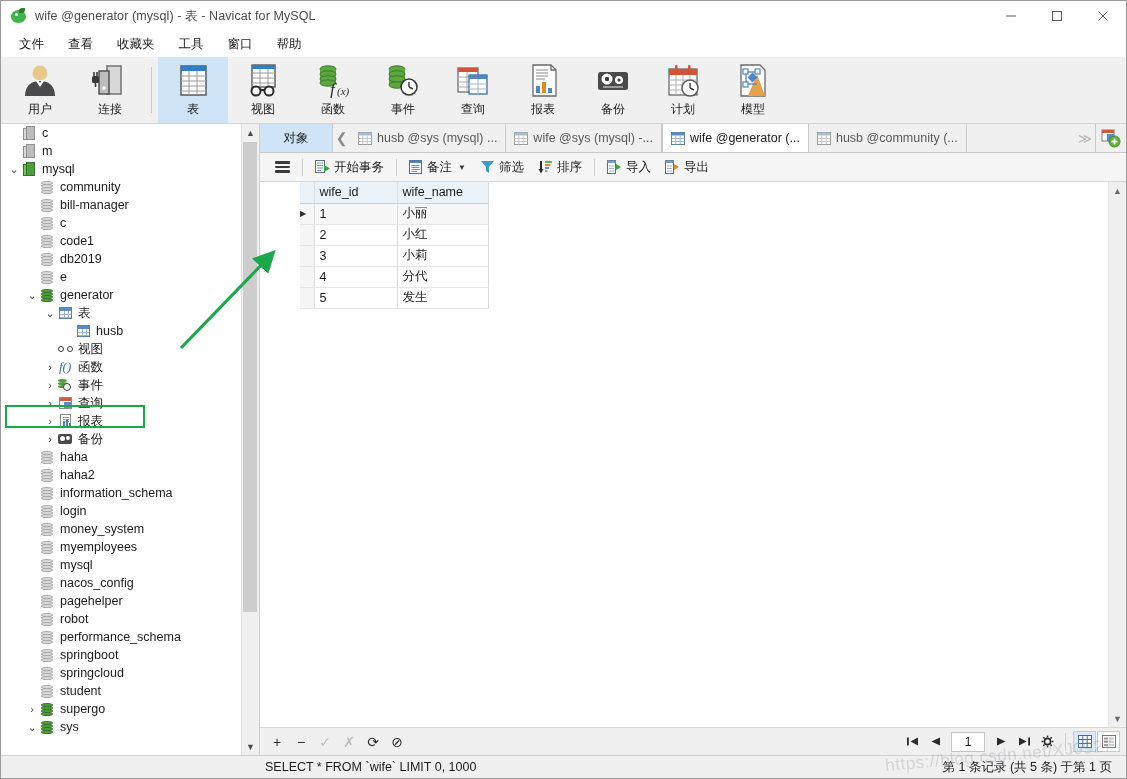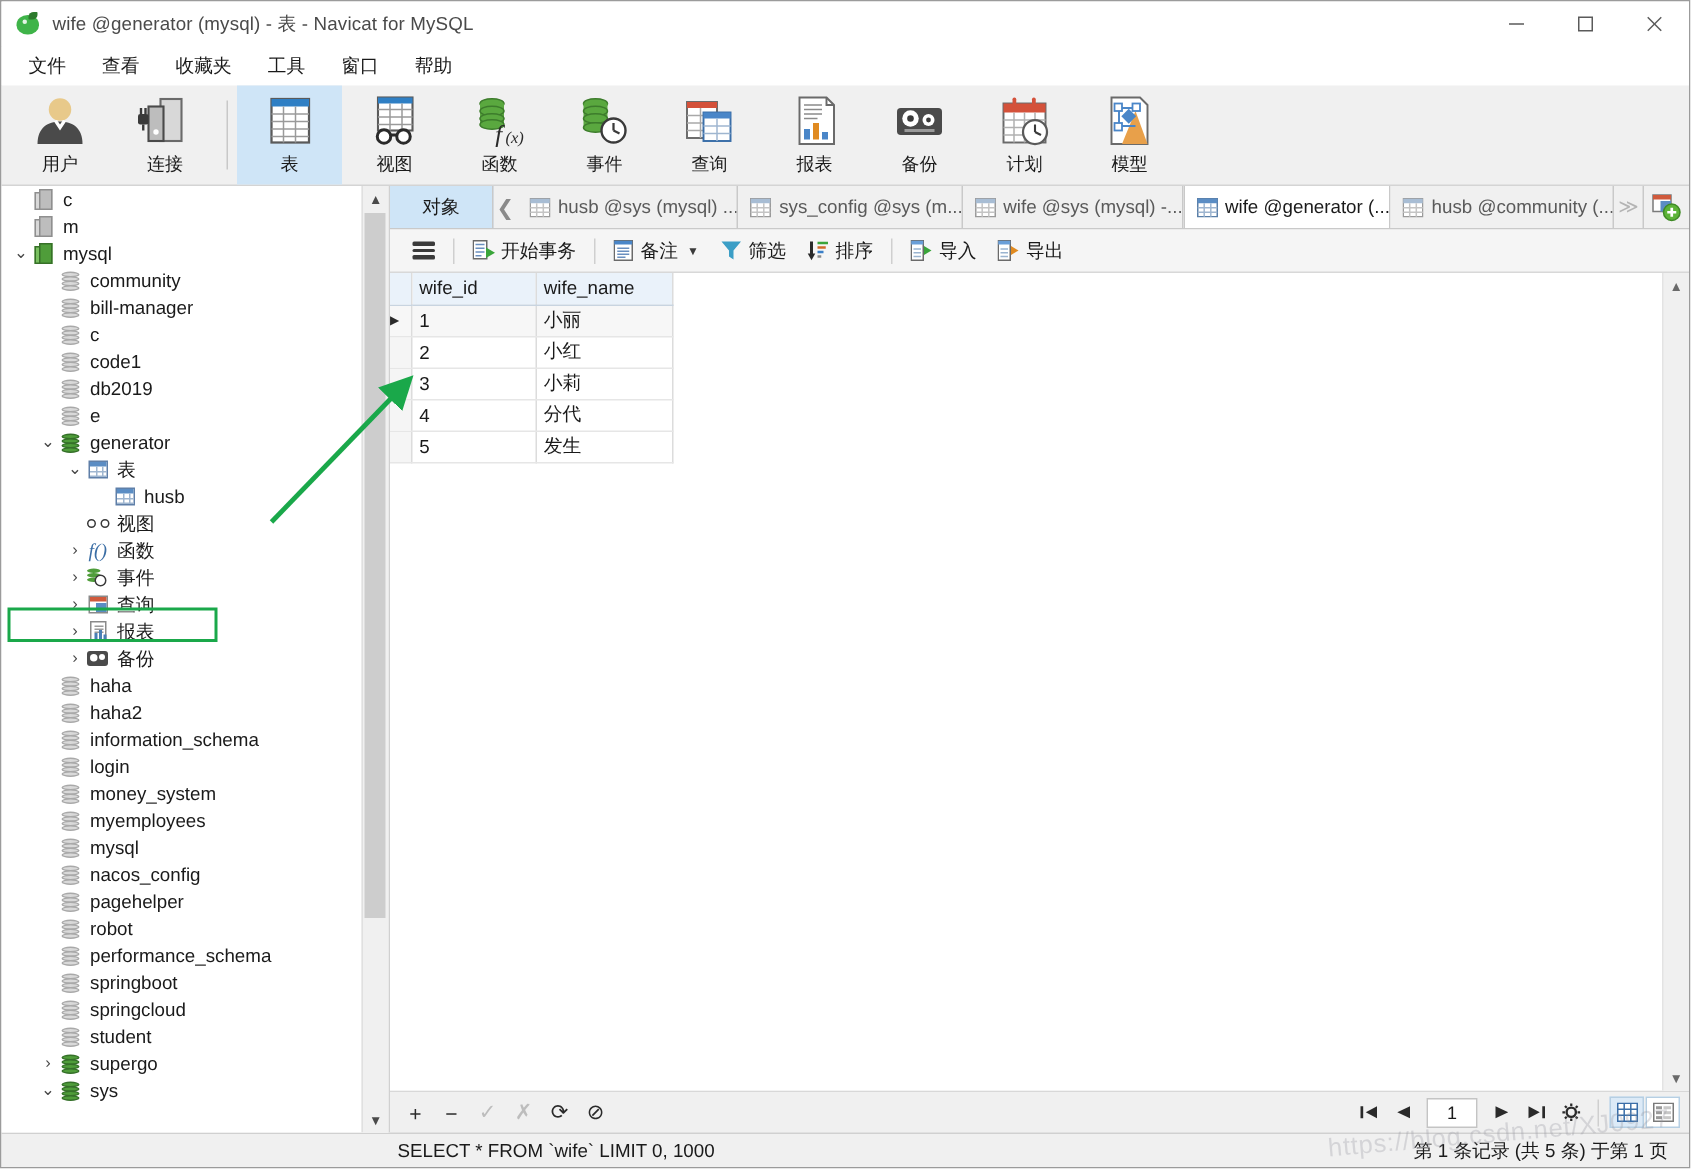--- a/index.html
+++ b/index.html
@@ -227,21 +227,21 @@
   }
   .act {
     display:flex; align-items:center; gap:4px;
     padding: 2px 7px; font-size:12.5px; color:#1a1a1a; white-space:nowrap;
   }
   .act-sep { width:1px; height:17px; background:#cfcfcf; margin:0 5px; }
   .hamburger { display:flex; flex-direction:column; gap:2px; width:15px; }
   .hamburger i { height:2.4px; background:#3a3a3a; border-radius:1px; }
 
   
-  .gridarea { flex:1 1 auto; display:flex; min-height:0; position:relative; background:#ffffff; }
+  .gridarea { flex:1 1 auto; display:flex; min-height:0; position:relative; background:#ffffff;margin-left:40px; }
   .gridwrap { flex:1 1 auto; overflow:hidden; position:relative; }
   table.dgrid { border-collapse:collapse; table-layout:fixed; }
   table.dgrid th, table.dgrid td {
     border-right:1px solid #dcdcdc; border-bottom:1px solid #e6e6e6;
     font-size:12.5px; font-weight:normal; height:21px; padding:0 5px;
     text-align:left; box-sizing:border-box; overflow:hidden; white-space:nowrap;
   }
   table.dgrid th {
     background:#eaf2fa; border-bottom:1px solid #c8d4e0; color:#1a1a1a;
   }
@@ -985,33 +985,20 @@
                   <rect x="0.5" y="0.5" width="13" height="12" fill="#ffffff" stroke="#9a9a9a"></rect>
                   <rect x="0.5" y="0.5" width="13" height="3" fill="#a8bdd4"></rect>
                   <g stroke="#c4c4c4">
                     <line x1="0.5" y1="6.5" x2="13.5" y2="6.5"></line>
                     <line x1="0.5" y1="9.5" x2="13.5" y2="9.5"></line>
                     <line x1="4.8" y1="3.5" x2="4.8" y2="12.5"></line>
                     <line x1="9.2" y1="3.5" x2="9.2" y2="12.5"></line>
                   </g>
                 </svg></span>
               <span>husb @sys (mysql) ...</span>
-            </div>
-            <div class="dtab">
-              <span class="tab-ico"><svg width="14" height="13" viewBox="0 0 14 13">
-                  <rect x="0.5" y="0.5" width="13" height="12" fill="#ffffff" stroke="#9a9a9a"></rect>
-                  <rect x="0.5" y="0.5" width="13" height="3" fill="#a8bdd4"></rect>
-                  <g stroke="#c4c4c4">
-                    <line x1="0.5" y1="6.5" x2="13.5" y2="6.5"></line>
-                    <line x1="0.5" y1="9.5" x2="13.5" y2="9.5"></line>
-                    <line x1="4.8" y1="3.5" x2="4.8" y2="12.5"></line>
-                    <line x1="9.2" y1="3.5" x2="9.2" y2="12.5"></line>
-                  </g>
-                </svg></span>
-              <span>sys_config @sys (m...</span>
             </div>
             <div class="dtab">
               <span class="tab-ico"><svg width="14" height="13" viewBox="0 0 14 13">
                   <rect x="0.5" y="0.5" width="13" height="12" fill="#ffffff" stroke="#9a9a9a"></rect>
                   <rect x="0.5" y="0.5" width="13" height="3" fill="#a8bdd4"></rect>
                   <g stroke="#c4c4c4">
                     <line x1="0.5" y1="6.5" x2="13.5" y2="6.5"></line>
                     <line x1="0.5" y1="9.5" x2="13.5" y2="9.5"></line>
                     <line x1="4.8" y1="3.5" x2="4.8" y2="12.5"></line>
                     <line x1="9.2" y1="3.5" x2="9.2" y2="12.5"></line>

